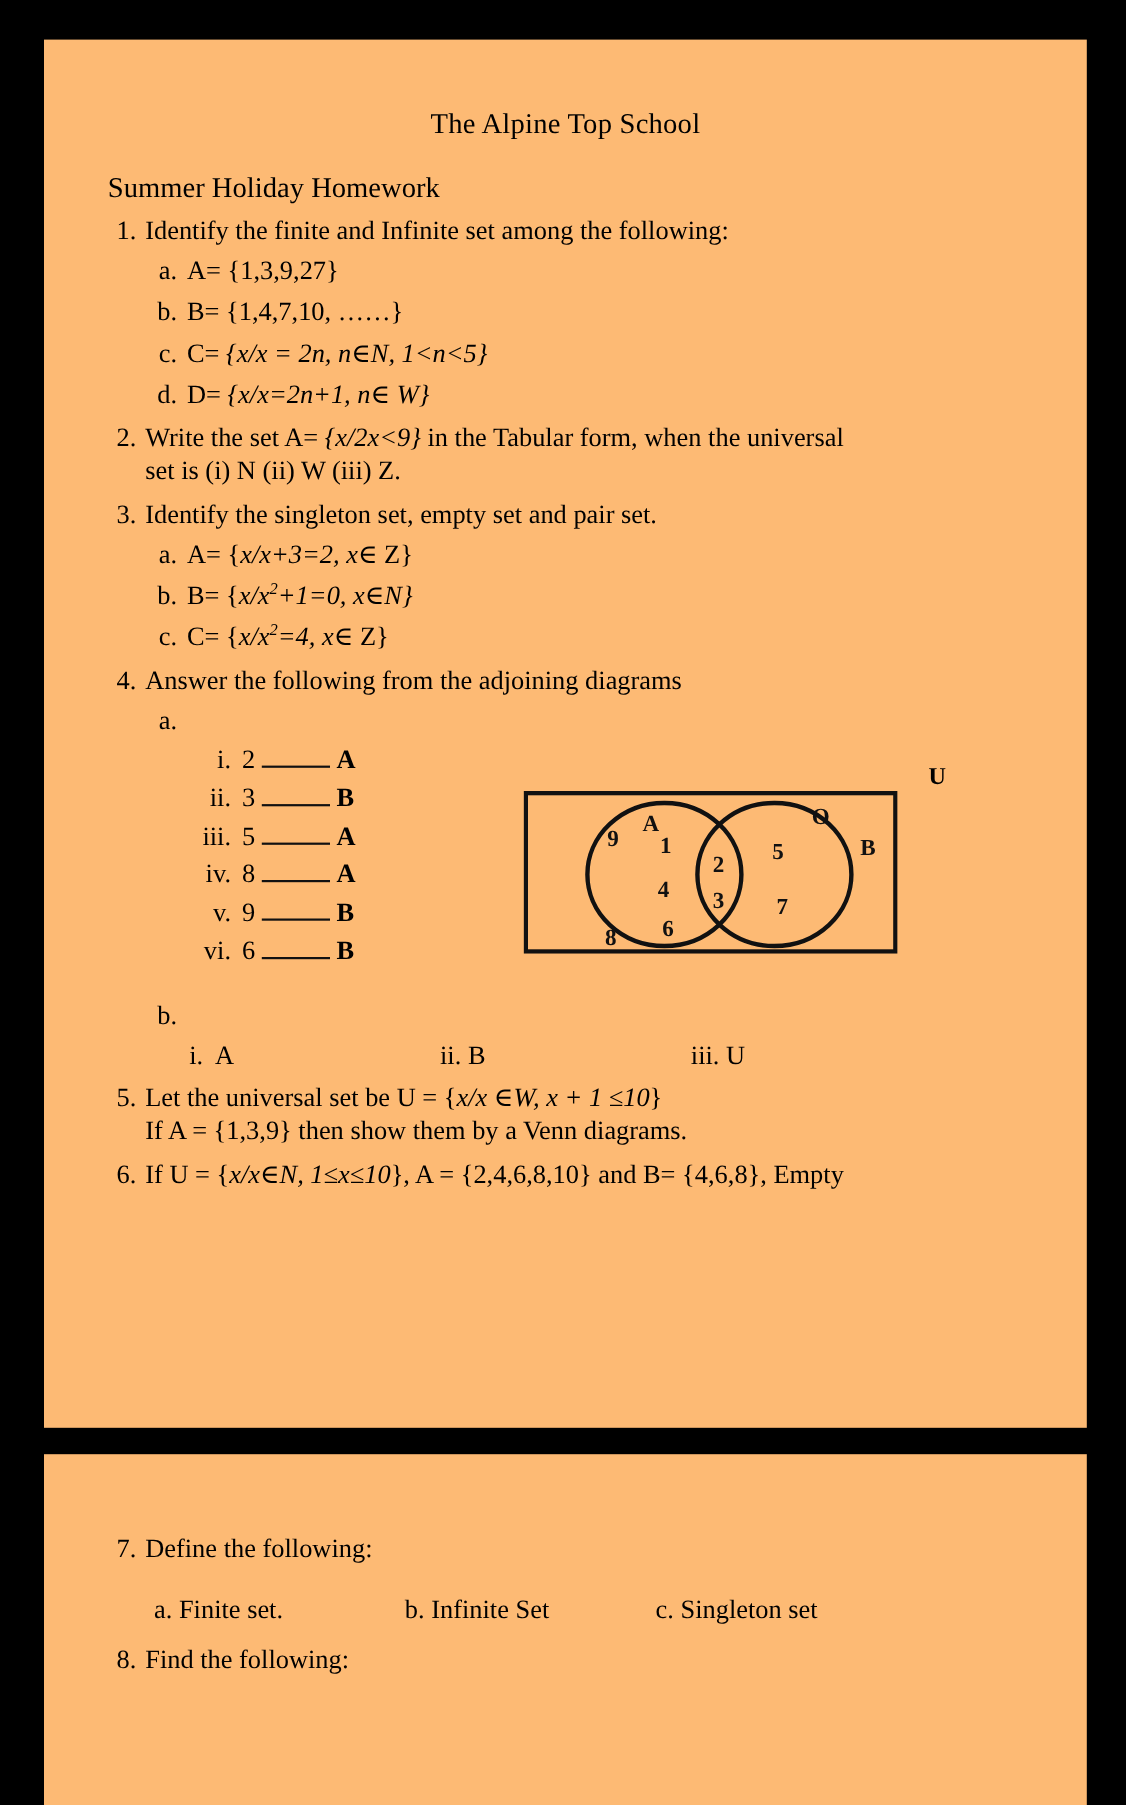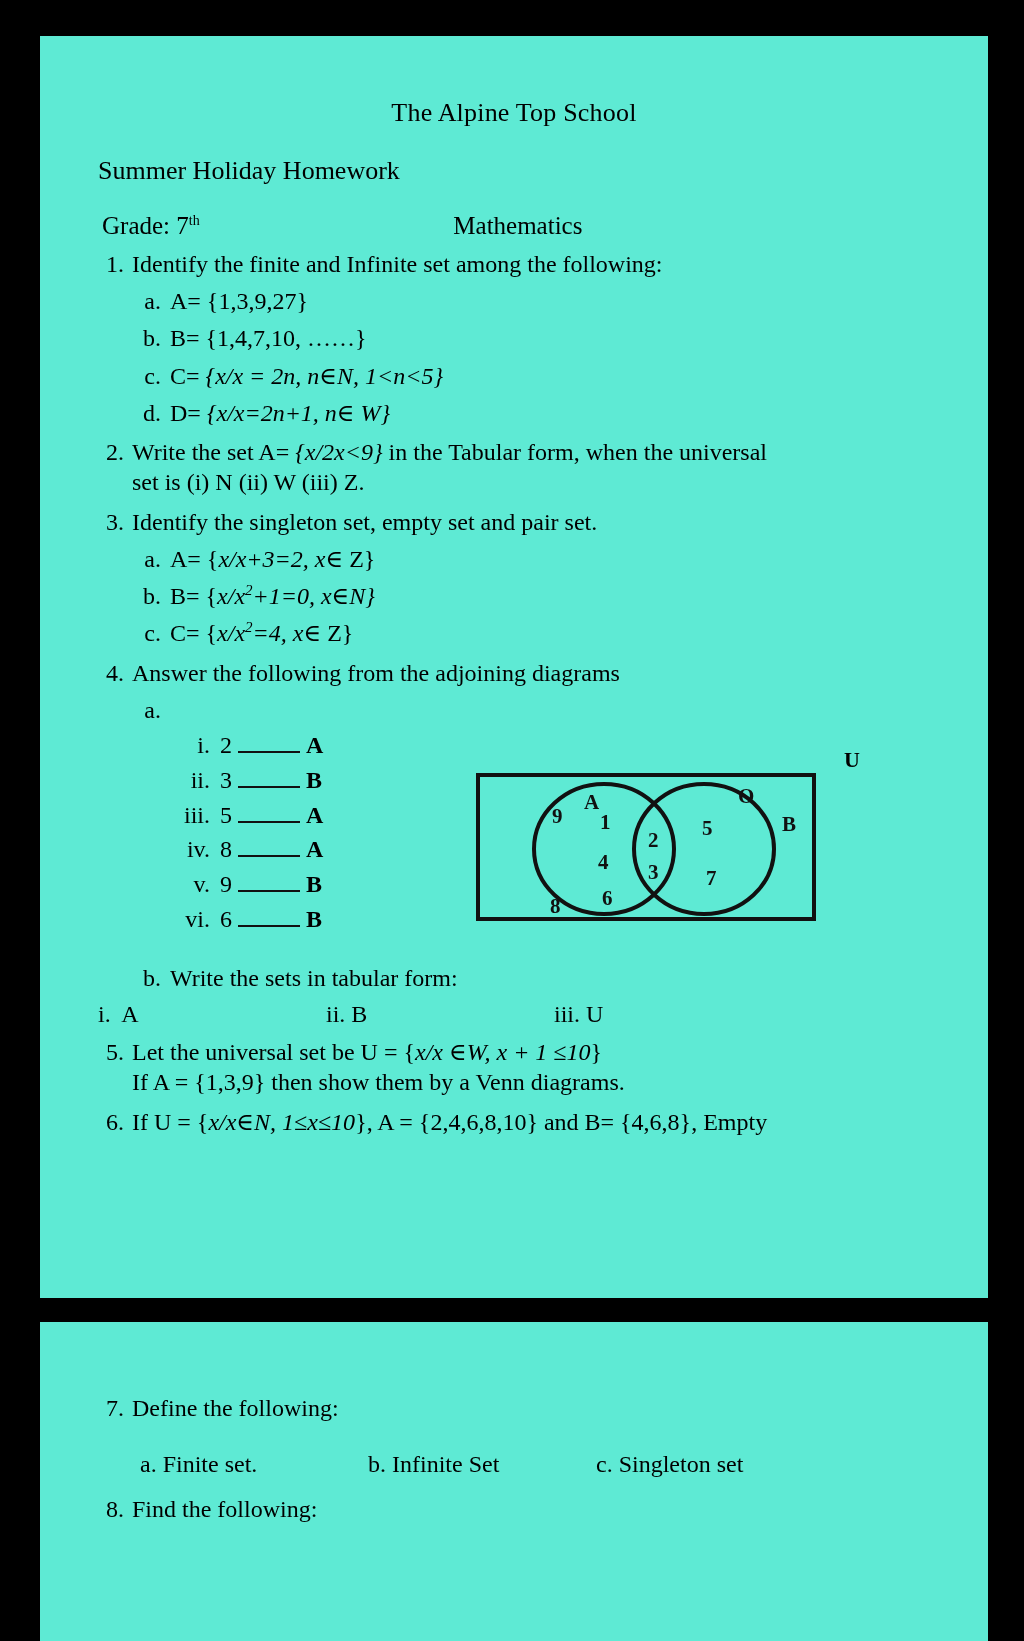--- a/index.html
+++ b/index.html
@@ -9,21 +9,21 @@
   }
   body {
     width: 1024px;
     height: 1641px;
     position: relative;
     font-family: "Liberation Serif", "DejaVu Serif", serif;
     overflow: hidden;
   }
   .page {
     position: absolute;
-    background: #5eead4;
+    background: #fdba74;
     left: 40px;
     width: 948px;
     box-sizing: border-box;
   }
   #page-1 { top: 36px; height: 1262px; }
   #page-2 { top: 1322px; height: 319px; }
 
   .page-inner {
     padding: 0 58px;
     box-sizing: border-box;
@@ -130,20 +130,21 @@
     top: -26px;
     font-size: 22px;
     font-weight: bold;
   }
 
   
   .tab-row {
     display: flex;
     font-size: 24px;
     margin-top: 8px;
+    margin-left: 74px;
   }
   .tab-row .cell { width: 228px; }
 
   .spacer-sm { height: 22px; }
 
   
   .p2-top { height: 62px; }
   .def-row {
     display: flex;
     font-size: 24px;
@@ -154,24 +155,20 @@
 </style>
 </head>
 <body>
 
 <div class="page" id="page-1">
   <div class="page-inner">
 
     <div class="school-name">The Alpine Top School</div>
     <div class="hw-title">Summer Holiday Homework</div>
 
-    <div class="grade-row">
-      <span class="grade-label"><span>Grade: 7</span><sup>th</sup></span>
-      <span class="subject">Mathematics</span>
-    </div>
 
     <div class="q">
       <span class="q-num">1.</span>
       <span class="q-body">Identify the finite and Infinite set among the following:</span>
     </div>
     <div class="sub">
       <span class="sub-num">a.</span>
       <span>A= {1,3,9,27}</span>
     </div>
     <div class="sub">
@@ -295,21 +292,20 @@
           <text x="226" y="62" font-family="Liberation Serif, serif" font-size="21" font-weight="bold" fill="#111">5</text>
           <text x="230" y="112" font-family="Liberation Serif, serif" font-size="21" font-weight="bold" fill="#111">7</text>
         </svg>
       </div>
     </div>
 
     <div class="spacer-sm"></div>
 
     <div class="sub">
       <span class="sub-num">b.</span>
-      <span>Write the sets in tabular form:</span>
     </div>
     <div class="tab-row">
       <span class="cell"><span>i.</span>&nbsp; <span>A</span></span>
       <span class="cell"><span>ii.</span> <span>B</span></span>
       <span class="cell"><span>iii.</span> <span>U</span></span>
     </div>
 
     <div class="q">
       <span class="q-num">5.</span>
       <span class="q-body">

